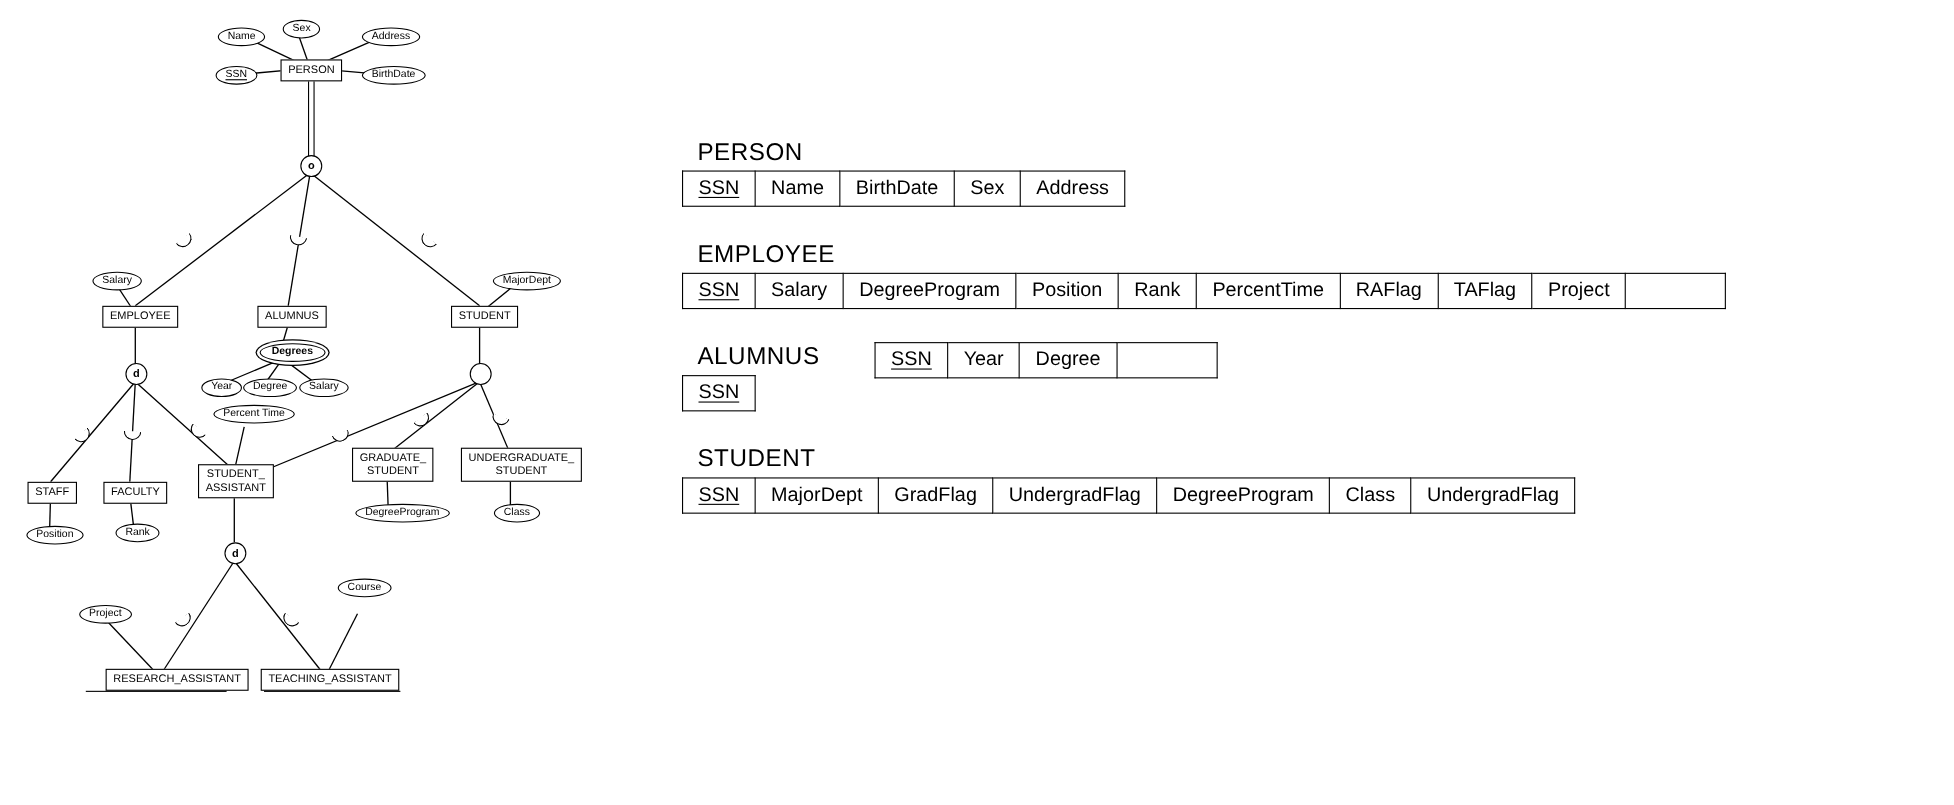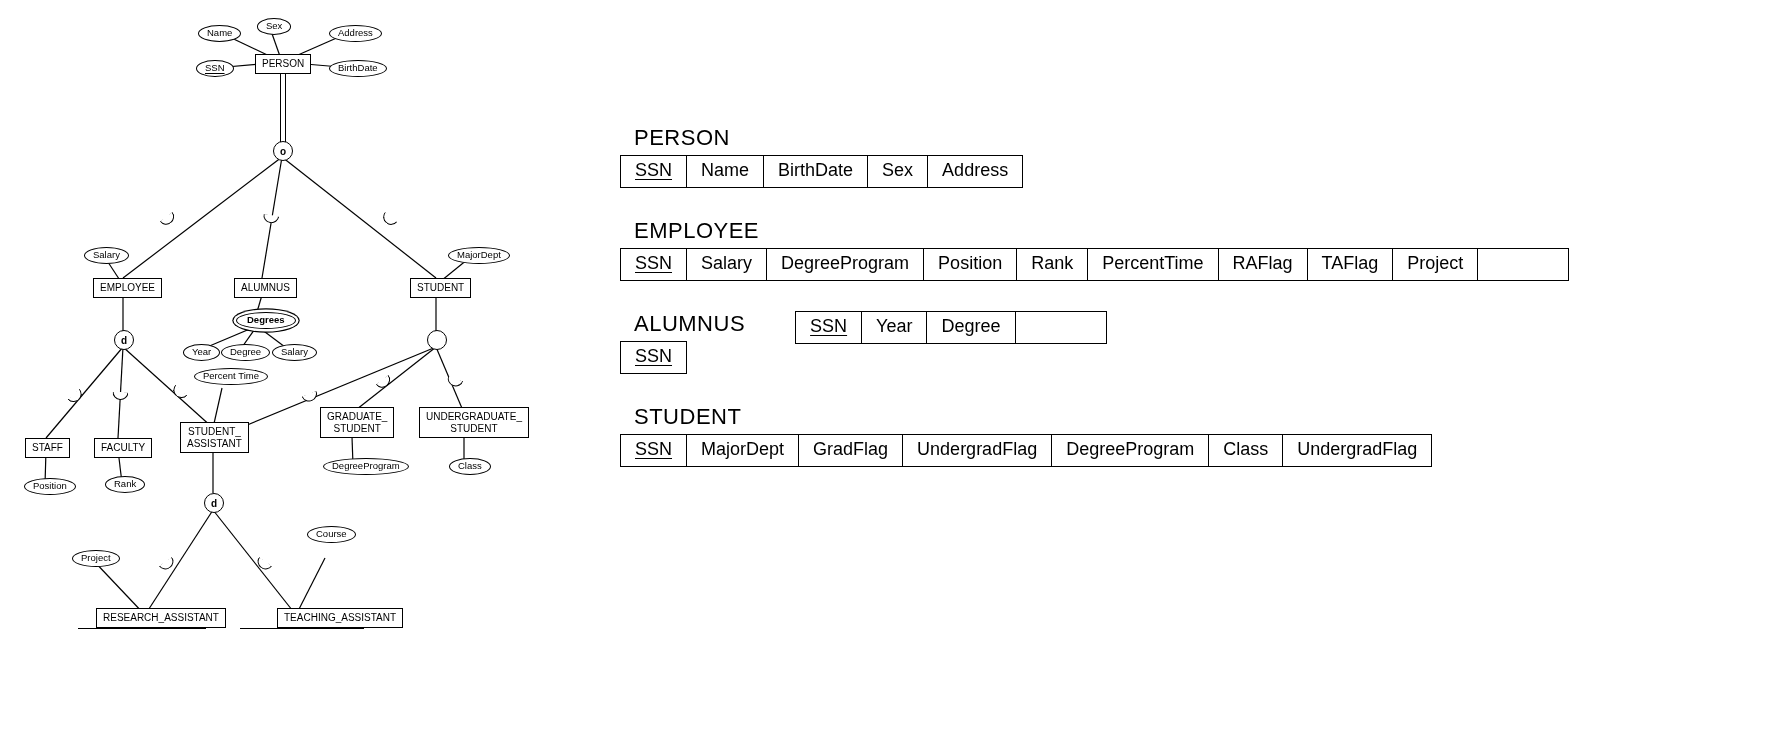--- a/index.html
+++ b/index.html
@@ -316,21 +316,21 @@
     <div class="node attr" style="left:105px; top:476px;">Rank</div>
 
     <div class="node entity" style="left:320px; top:407px; white-space:pre;">GRADUATE_
 STUDENT</div>
     <div class="node entity" style="left:419px; top:407px; white-space:pre;">UNDERGRADUATE_
 STUDENT</div>
     <div class="node attr" style="left:323px; top:458px;">DegreeProgram</div>
     <div class="node attr" style="left:449px; top:458px;">Class</div>
 
     <div class="node entity" style="left:71px;  top:608px;margin-left:25px;">RESEARCH_ASSISTANT</div>
-    <div class="node entity" style="left:237px; top:608px;margin-left:40px;">TEACHING_ASSISTANT</div>
+    <div class="node entity" style="left:237px; top:608px;">TEACHING_ASSISTANT</div>
 
     <div class="underline-bar" style="left:78px;  top:628px; width:128px;"></div>
     <div class="underline-bar" style="left:240px; top:628px; width:124px;"></div>
 
     <div class="node attr" style="left:72px;  top:550px;">Project</div>
     <div class="node attr" style="left:307px; top:526px;">Course</div>
   </div>
 
 </div>
 

